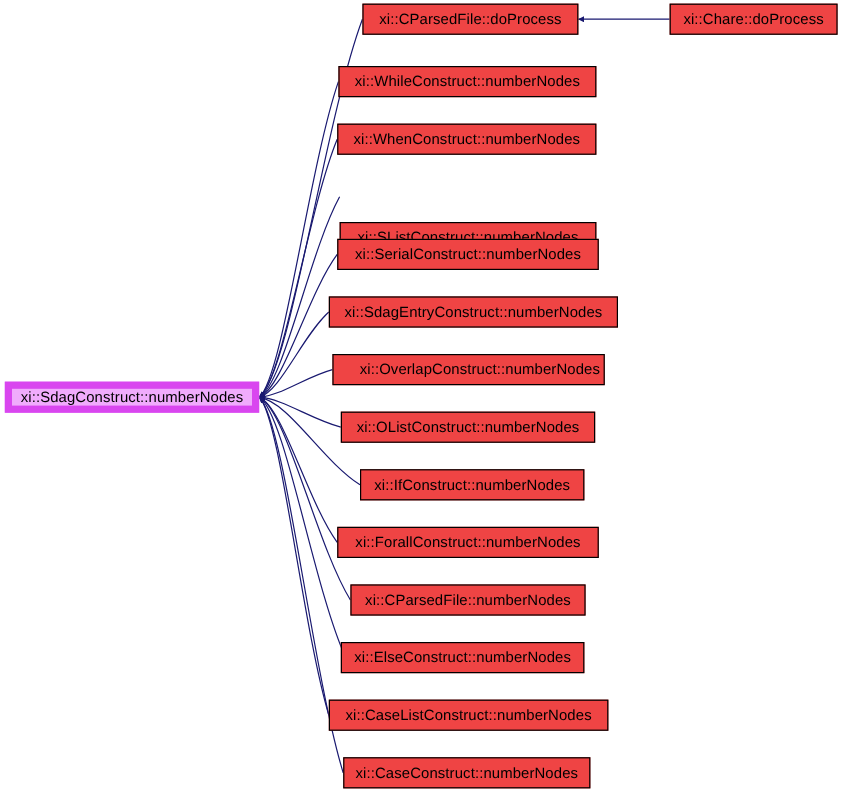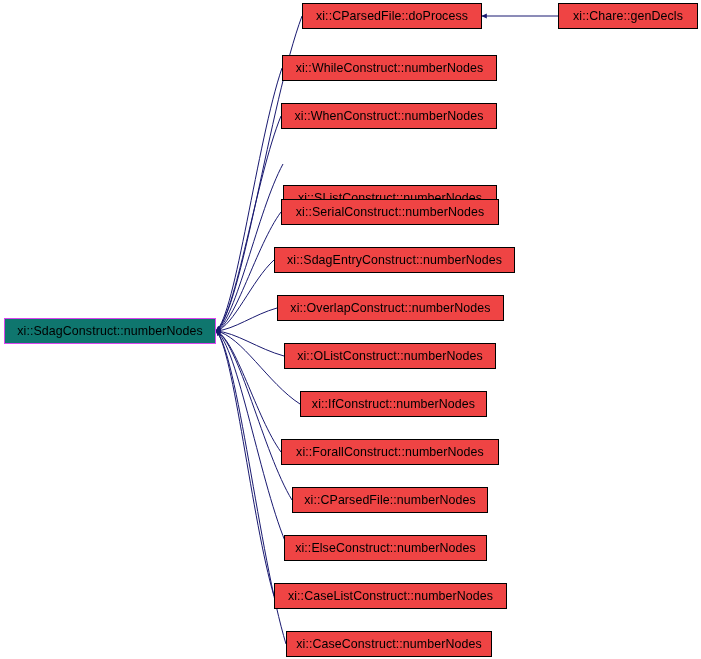--- a/index.html
+++ b/index.html
@@ -37,22 +37,22 @@
     font-family: "Liberation Sans", sans-serif;
     font-size: 12.4px;
     line-height: 1;
     display: flex;
     align-items: center;
     justify-content: center;
     white-space: nowrap;
     letter-spacing: 0.1px;
   }
   .gnode.root {
-    background: #0f766e;
-    border: 1px solid #d946ef;
+    background: #f0abfc;
+    border: 6px solid #d946ef;
   }
   .gnode-label {
     display: block;
     padding: 0 3px;
   }
 </style>
 </head>
 <body>
 
 <div id="graph-root">
@@ -93,21 +93,21 @@
       </div>
       <div class="gnode" style="left: 283px; top: 151px; width: 214px; height: 26px; margin-top: 34px;">
         <span class="gnode-label">xi::SListConstruct::numberNodes</span>
       </div>
       <div class="gnode" style="left: 281px; top: 199px; width: 218px; height: 26px;">
         <span class="gnode-label">xi::SerialConstruct::numberNodes</span>
       </div>
       <div class="gnode" style="left: 274px; top: 247px; width: 241px; height: 26px;">
         <span class="gnode-label">xi::SdagEntryConstruct::numberNodes</span>
       </div>
-      <div class="gnode" style="left: 277px; top: 295px; width: 227px; height: 26px;">
+      <div class="gnode" style="left: 277px; top: 295px; width: 227px; height: 26px; justify-content: flex-end;">
         <span class="gnode-label">xi::OverlapConstruct::numberNodes</span>
       </div>
       <div class="gnode" style="left: 284px; top: 343px; width: 212px; height: 26px;">
         <span class="gnode-label">xi::OListConstruct::numberNodes</span>
       </div>
       <div class="gnode" style="left: 300px; top: 391px; width: 187px; height: 26px;">
         <span class="gnode-label">xi::IfConstruct::numberNodes</span>
       </div>
       <div class="gnode" style="left: 281px; top: 439px; width: 218px; height: 26px;">
         <span class="gnode-label">xi::ForallConstruct::numberNodes</span>
@@ -118,16 +118,16 @@
       <div class="gnode" style="left: 284px; top: 535px; width: 203px; height: 26px;">
         <span class="gnode-label">xi::ElseConstruct::numberNodes</span>
       </div>
       <div class="gnode" style="left: 274px; top: 583px; width: 233px; height: 26px;">
         <span class="gnode-label">xi::CaseListConstruct::numberNodes</span>
       </div>
       <div class="gnode" style="left: 286px; top: 631px; width: 206px; height: 26px;">
         <span class="gnode-label">xi::CaseConstruct::numberNodes</span>
       </div>
       <div class="gnode" style="left: 558px; top: 3px; width: 140px; height: 26px;">
-        <span class="gnode-label">xi::Chare::genDecls</span>
+        <span class="gnode-label">xi::Chare::doProcess</span>
       </div>
     </div>
 </div>
 
 </body></html>

